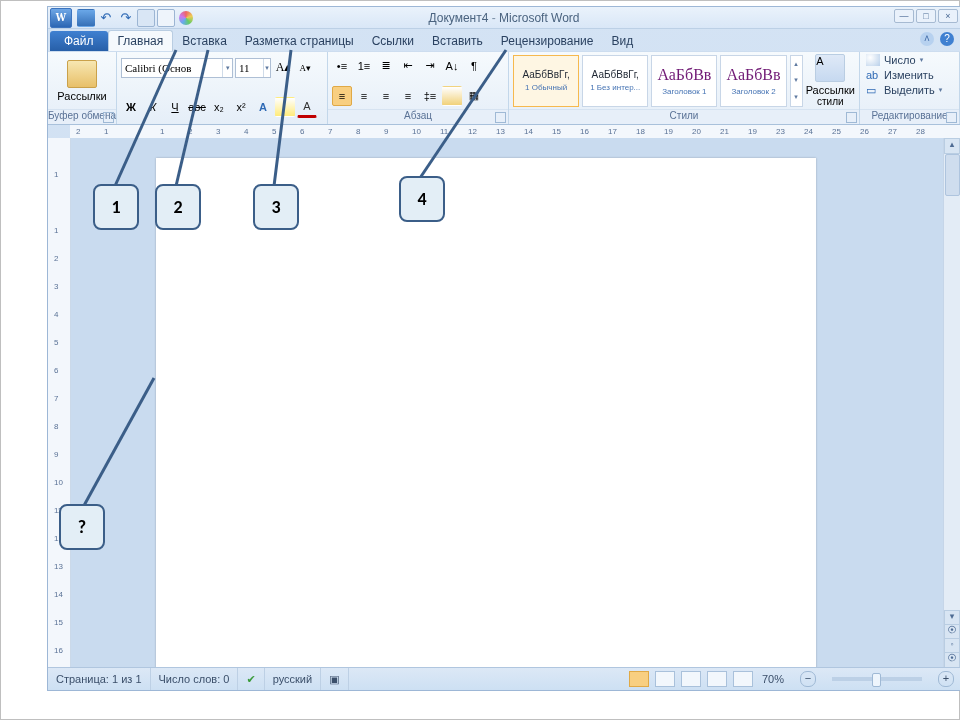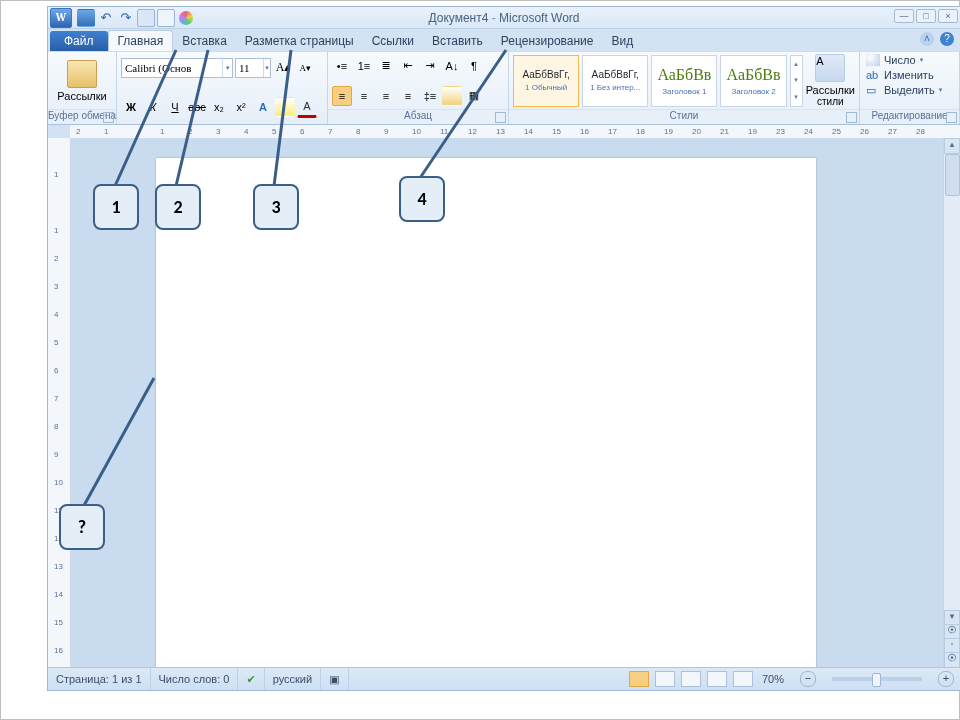--- a/index.html
+++ b/index.html
@@ -29,21 +29,21 @@
 .glabel{height:14px;font-size:10px;text-align:center;color:#5a7296;border-top:1px solid #d6e3f1;background:#e7eff9;position:relative}
 .glabel::after{content:"";position:absolute;right:2px;top:2px;width:9px;height:9px;border:1px solid #9fb9d5}
 .sb{--b:#b9cde2;border:1px solid transparent;border-radius:2px;display:inline-flex;align-items:center;justify-content:center}
 .btn16{width:18px;height:18px}
 .fontbox{display:inline-flex;align-items:center;border:1px solid #aebfd5;background:#fff;height:18px}
 .fontbox input{border:none;font:11px "Segoe UI";width:100%;padding:0 3px;outline:none}
 .dd{width:10px;height:18px;border-left:1px solid #cfdbe9;color:#5f7aa0;text-align:center;line-height:18px;font-size:7px}
 .styleg{width:70px;height:50px;border:1px solid #c8d6e7;background:#fff;font-size:10px;text-align:center;display:flex;flex-direction:column;justify-content:center;gap:3px;color:#1f2733}
 .styleg.sel{border-color:#f6b94e;background:#fef6e3}
 .styleg .nm{font-size:8px;color:#4674b4}
-.stylebig{font:16px "Cambria";color:#4d7c0f}
+.stylebig{font:16px "Cambria";color:#701a75}
 .vstack{display:flex;flex-direction:column;align-items:center;justify-content:center;width:50px}
 .vstack .ico{width:28px;height:26px;border:1px solid #b9cde2;border-radius:2px;margin-bottom:2px;background:#f9fcff}
 .editgrp{display:flex;flex-direction:column;justify-content:center;gap:3px;padding:2px 6px;font-size:11px;color:#2b4261}
 .editgrp div{display:flex;align-items:center;gap:4px}
 .ei{width:14px;height:12px;}
 
 .hruler{height:16px;background:#f3f7fc;border-bottom:1px solid #cbd9e9;position:relative;margin-left:22px;font-size:8px;color:#5a7296;overflow:hidden}
 .hruler span{position:absolute;top:2px}
 .body{position:absolute;left:0;right:0;top:131px;bottom:22px;display:flex;background:#c9dbef}
 .vruler{width:22px;background:#f3f7fc;border-right:1px solid #cbd9e9;position:relative}

